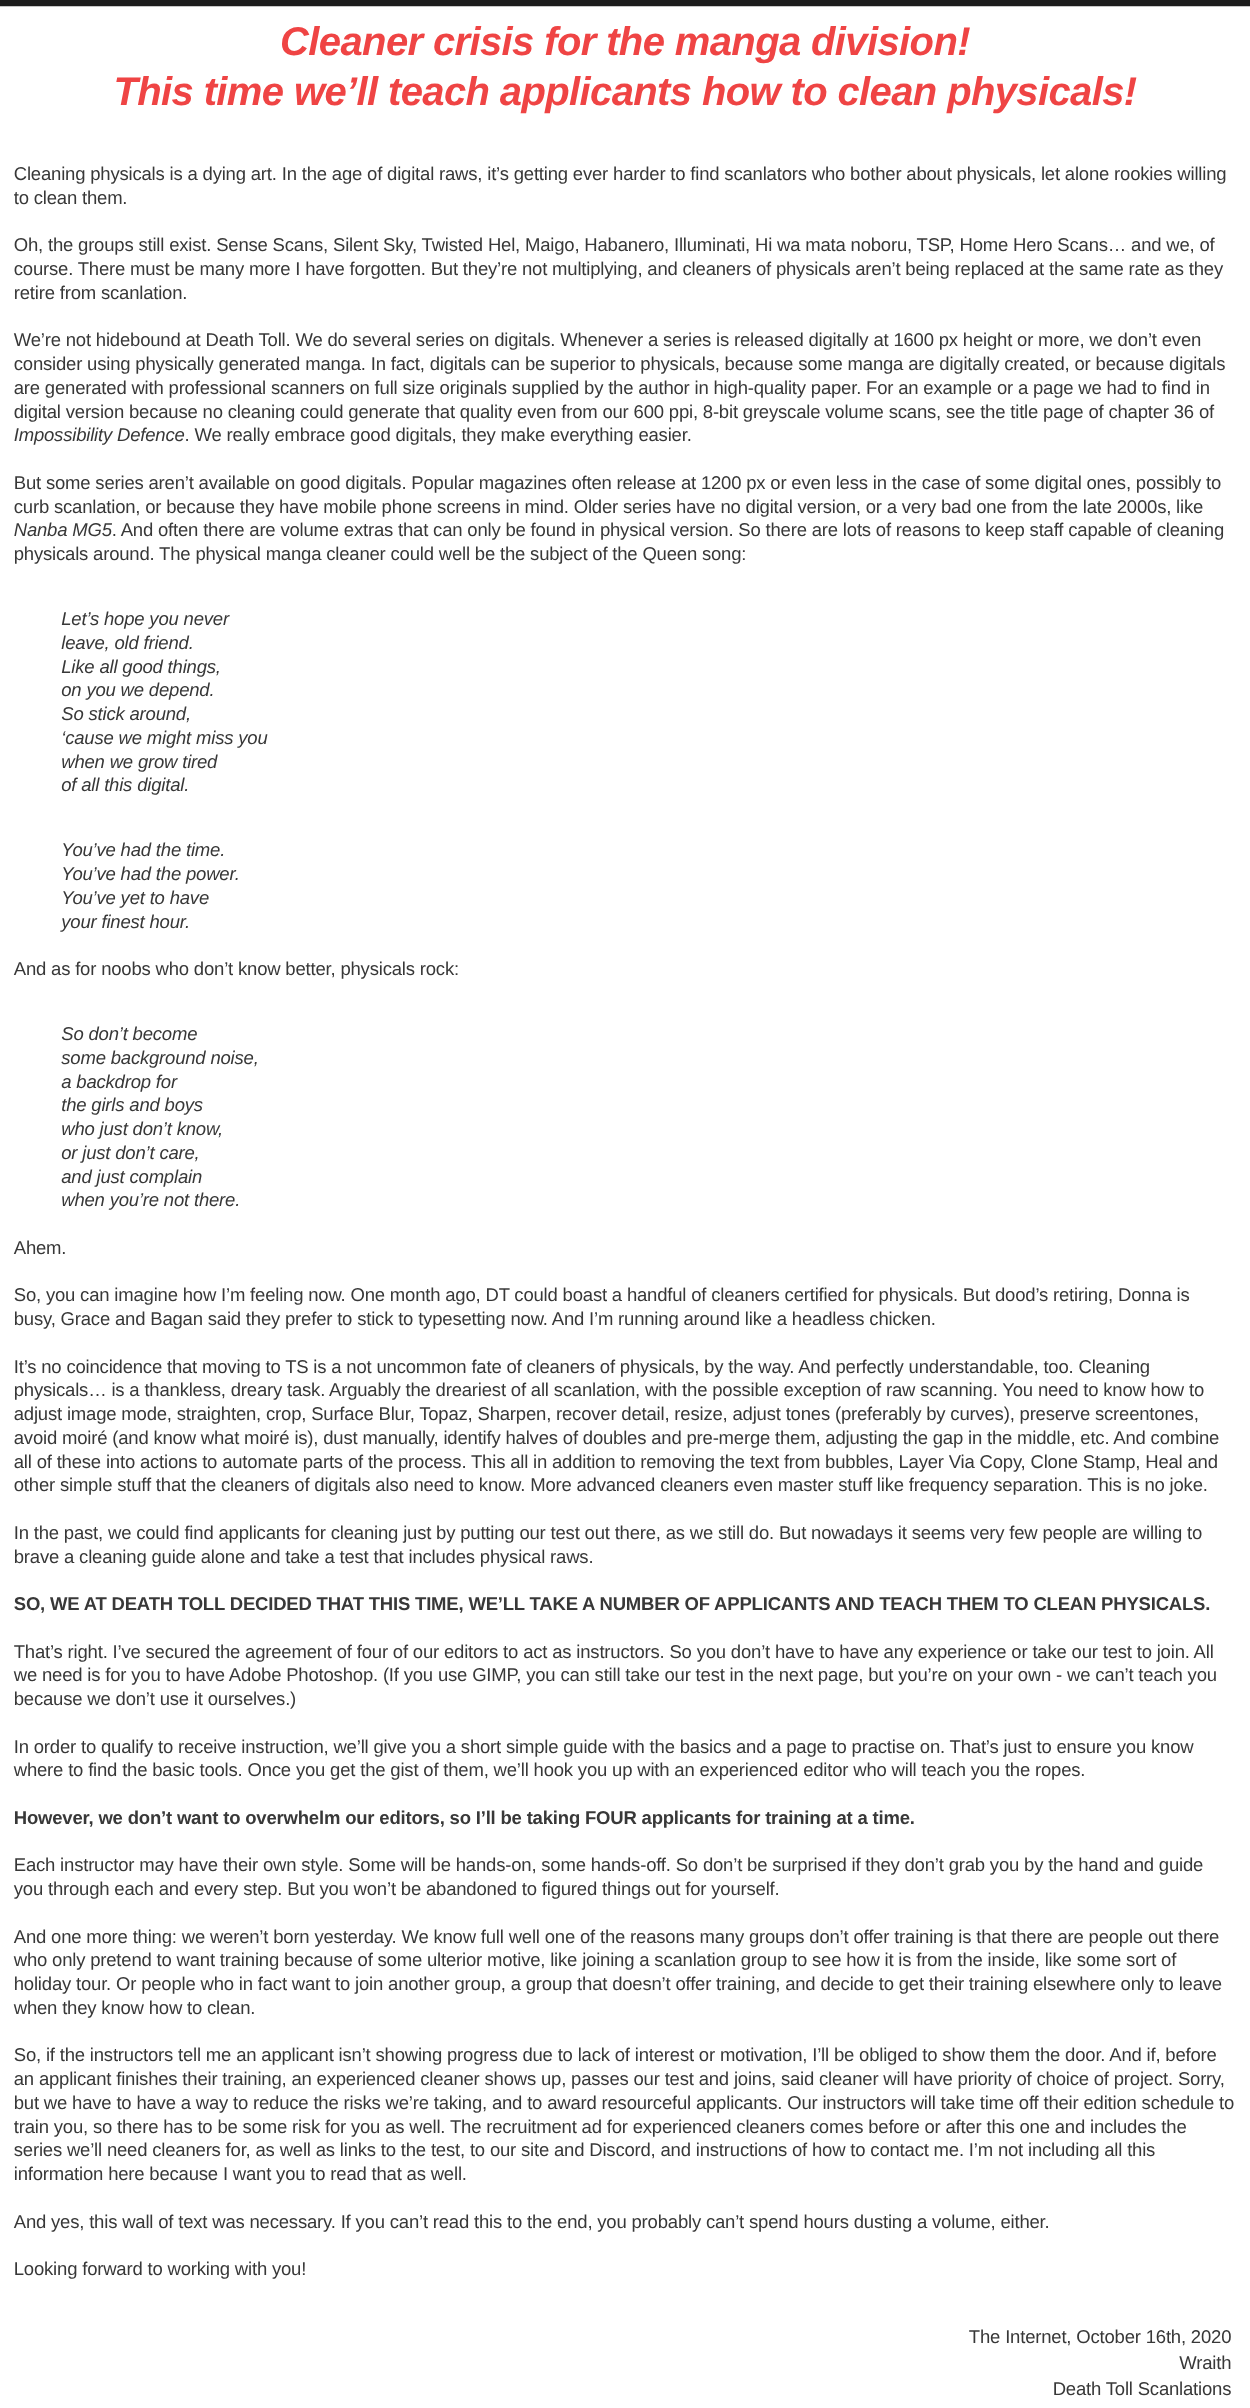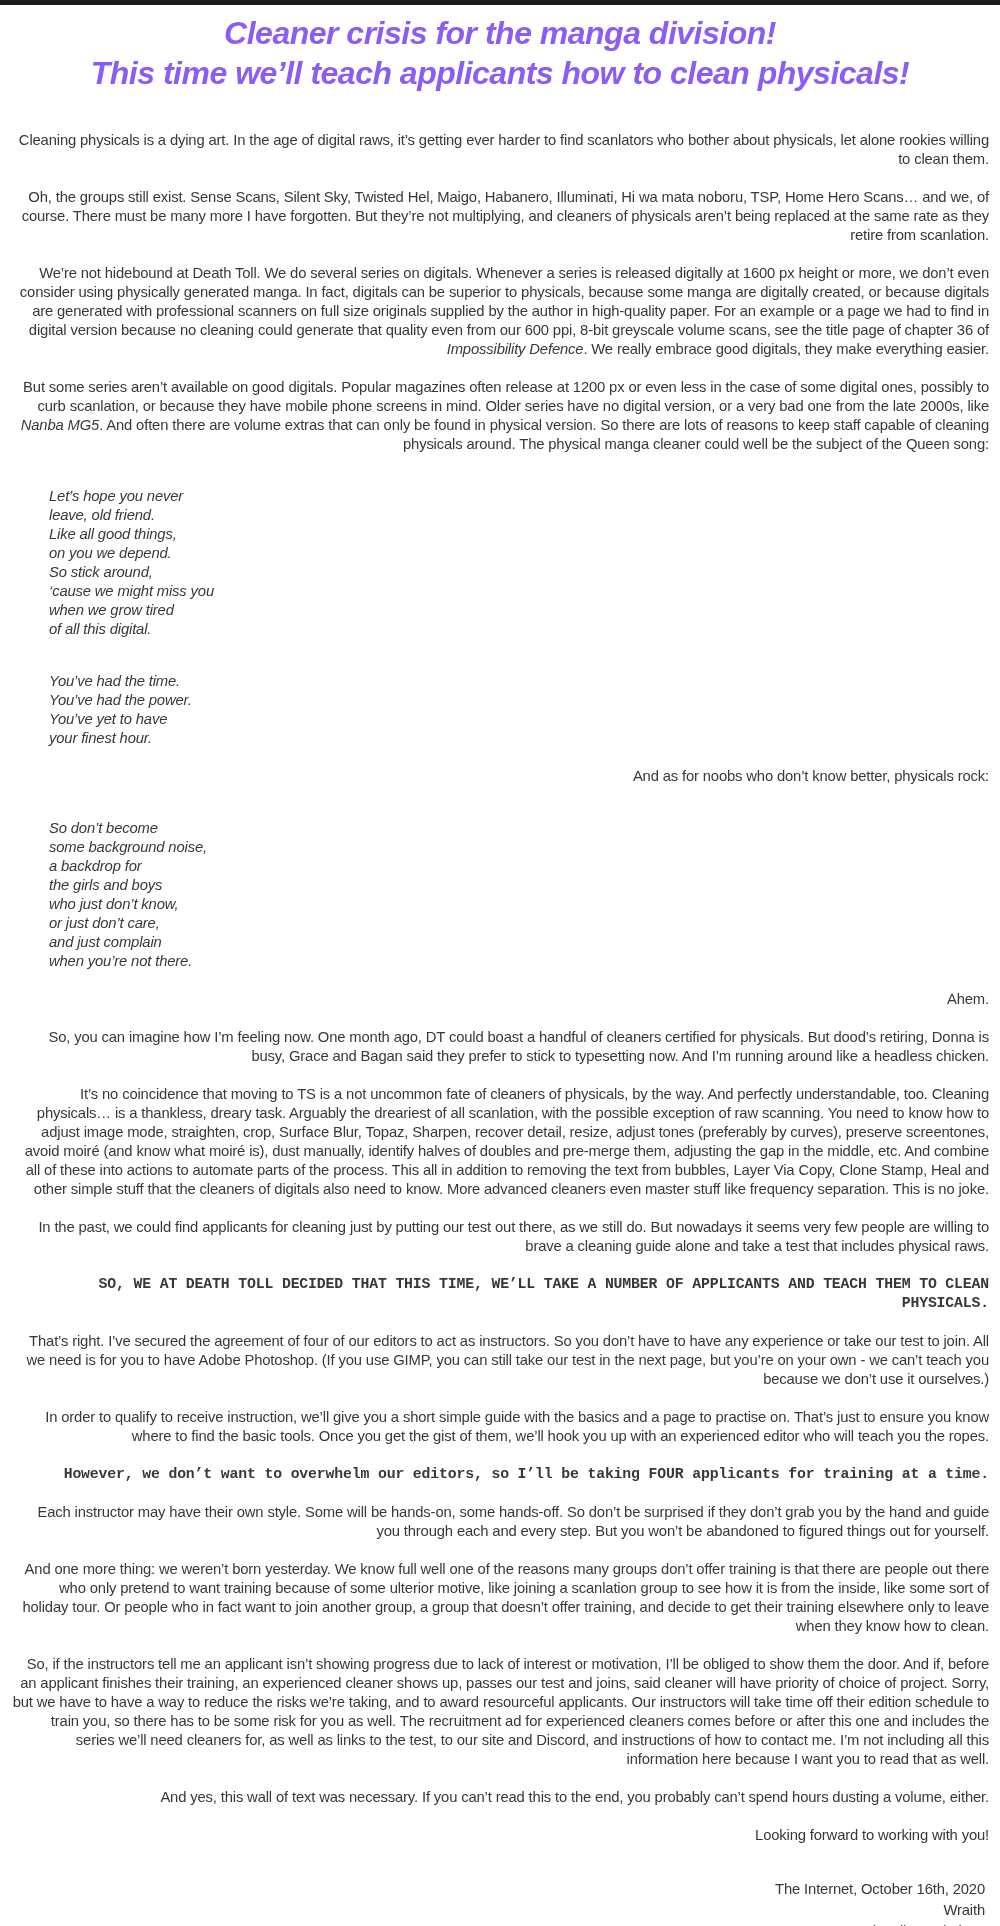--- a/index.html
+++ b/index.html
@@ -22,37 +22,35 @@
   .page {
     padding: 4px 11px 24px 11px;
     box-sizing: border-box;
   }
   .title {
     text-align: center;
     font-weight: bold;
     font-style: italic;
     font-size: 32px;
     line-height: 40px;
-    color: #8b5cf6;
+    color: #ef4444;
     margin-top: 4px;
     letter-spacing: -0.5px;
   }
   .document-body {
     margin-top: 38px;
     font-size: 14.8px;
     line-height: 19px;
     letter-spacing: -0.15px;
   }
   .para {
     margin: 19px 0 0 0;
-    text-align: right;
   }
   .para.bold {
     font-weight: bold;
-    font-family: Liberation Mono, monospace;
   }
   .quote {
     margin: 33px 0 0 38px;
     font-style: italic;
   }
   .quote-line {
     min-height: 19px;
   }
   .seg-bi {
     font-weight: normal;

